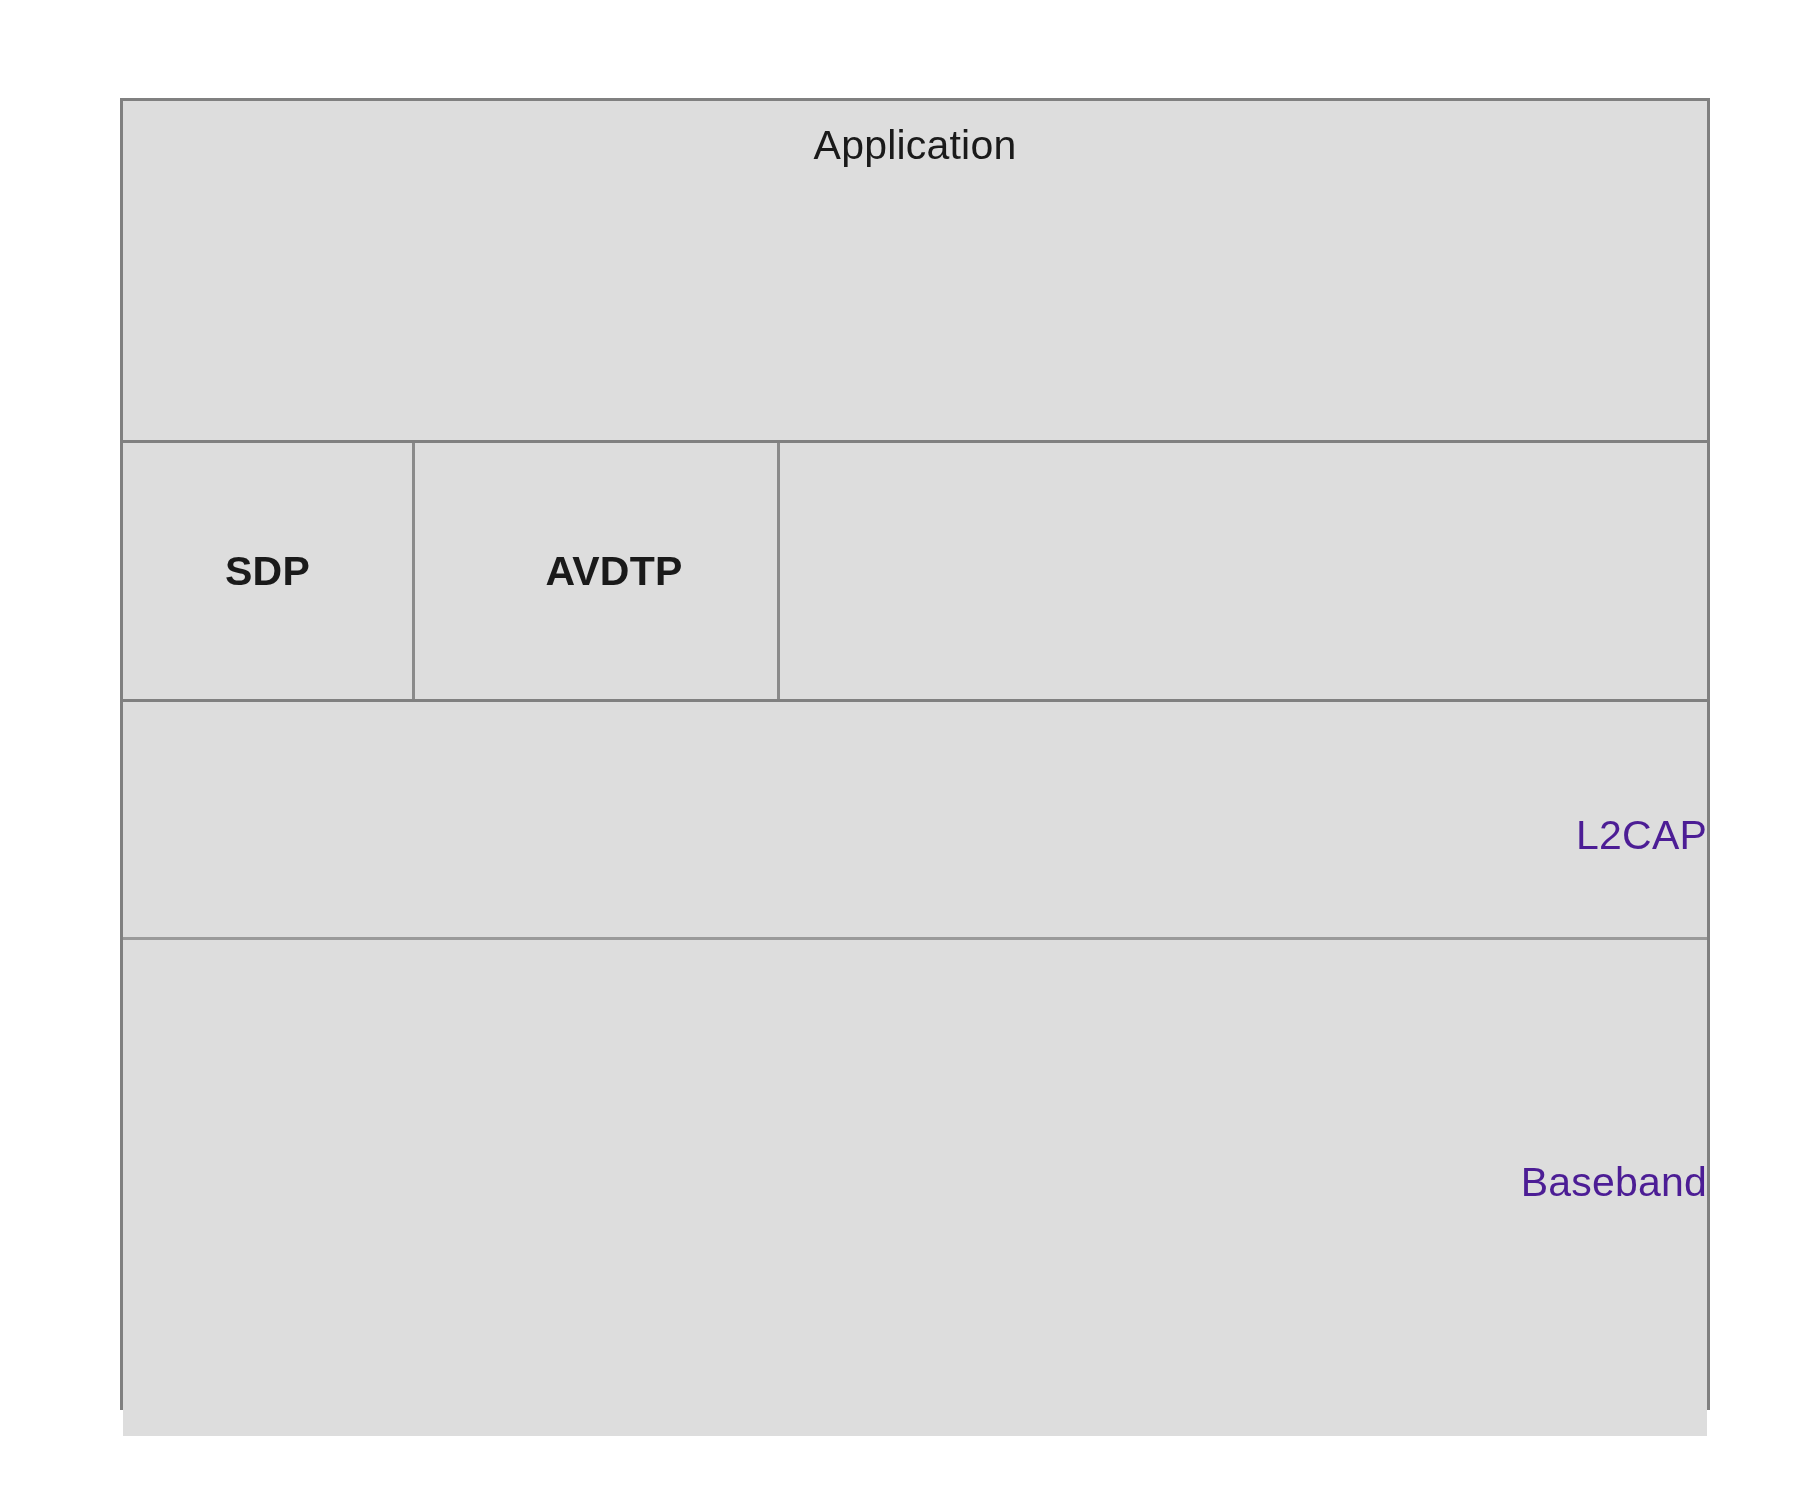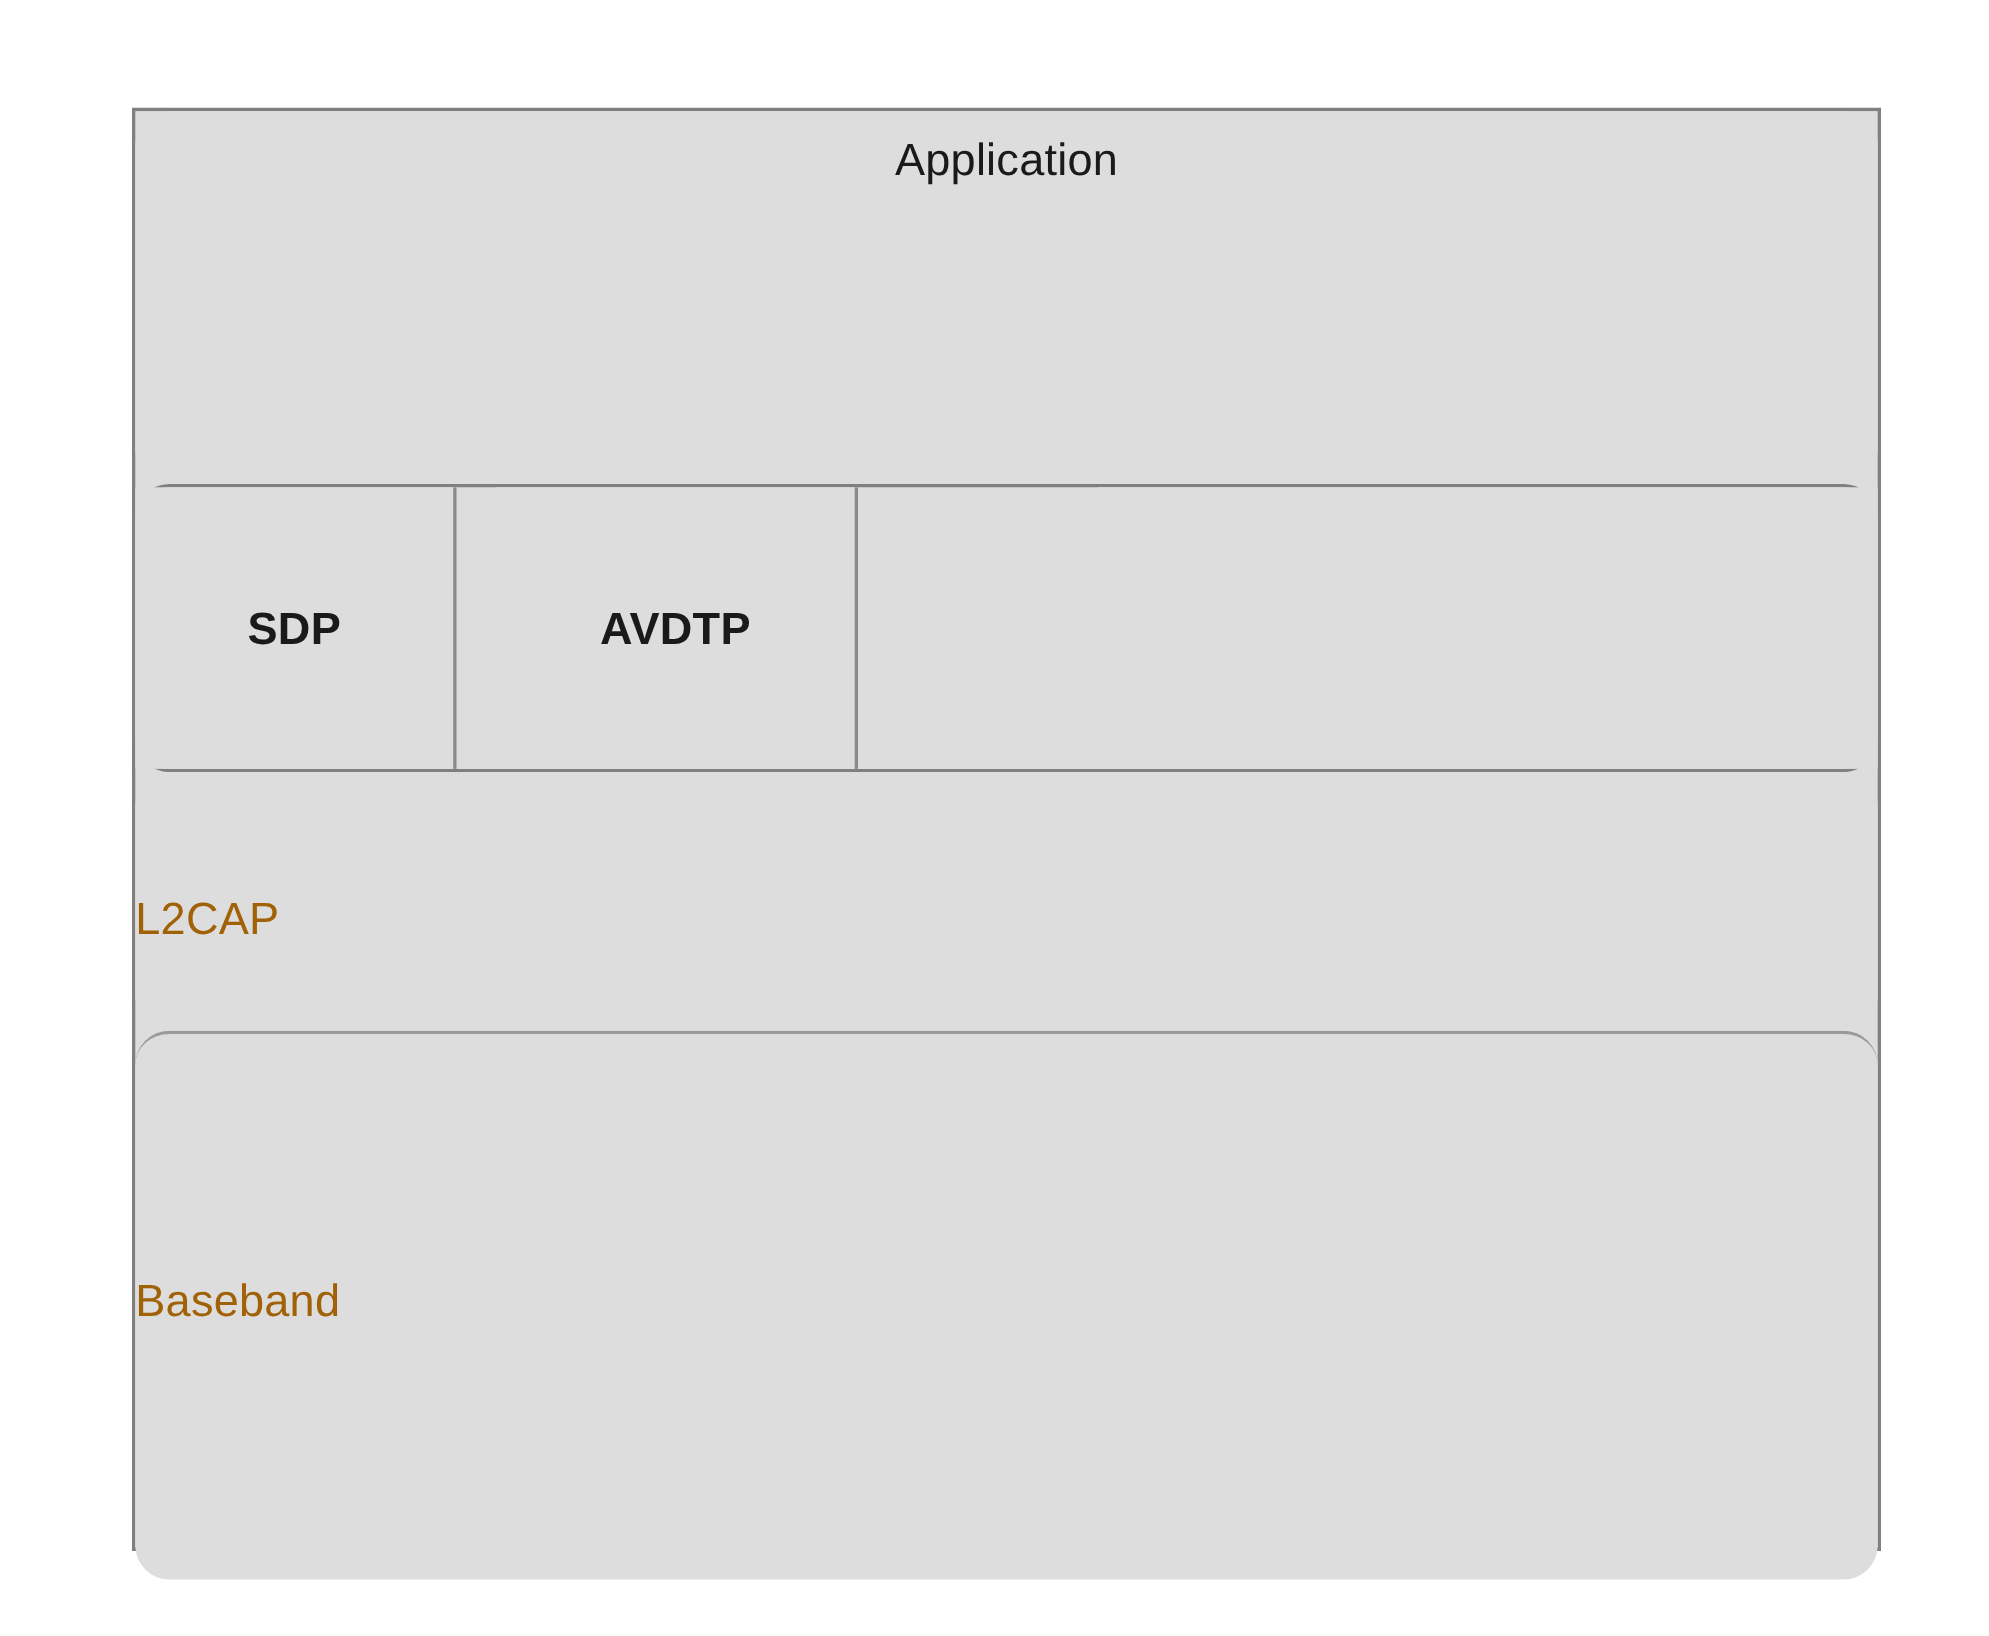--- a/index.html
+++ b/index.html
@@ -35,21 +35,20 @@
     box-sizing: border-box;
   }
 
   
   .layer {
     position: absolute;
     left: 0;
     width: 100%;
     background: #dddddd;
     box-sizing: border-box;
-    border-radius: 31px;
   }
 
   
   .layer-application {
     top: 0;
     height: 339px;
   }
 
   
   .layer-protocols {
@@ -83,23 +82,23 @@
     color: #1a1a1a;
     line-height: 1;
     letter-spacing: 0.2px;
   }
 
   
   .band-title-mid {
     position: absolute;
     left: 0;
     width: 100%;
-    text-align: left;
+    text-align: right;
     font-size: 41px;
-    color: #a16207;
+    color: #4c1d95;
     line-height: 1;
     letter-spacing: 0.2px;
   }
   .layer-l2cap .band-title-mid { top: 113px; }
   .layer-baseband .band-title-mid { top: 222px; }
 
   
   .avc-box {
     position: absolute;
     left: 609px;      

